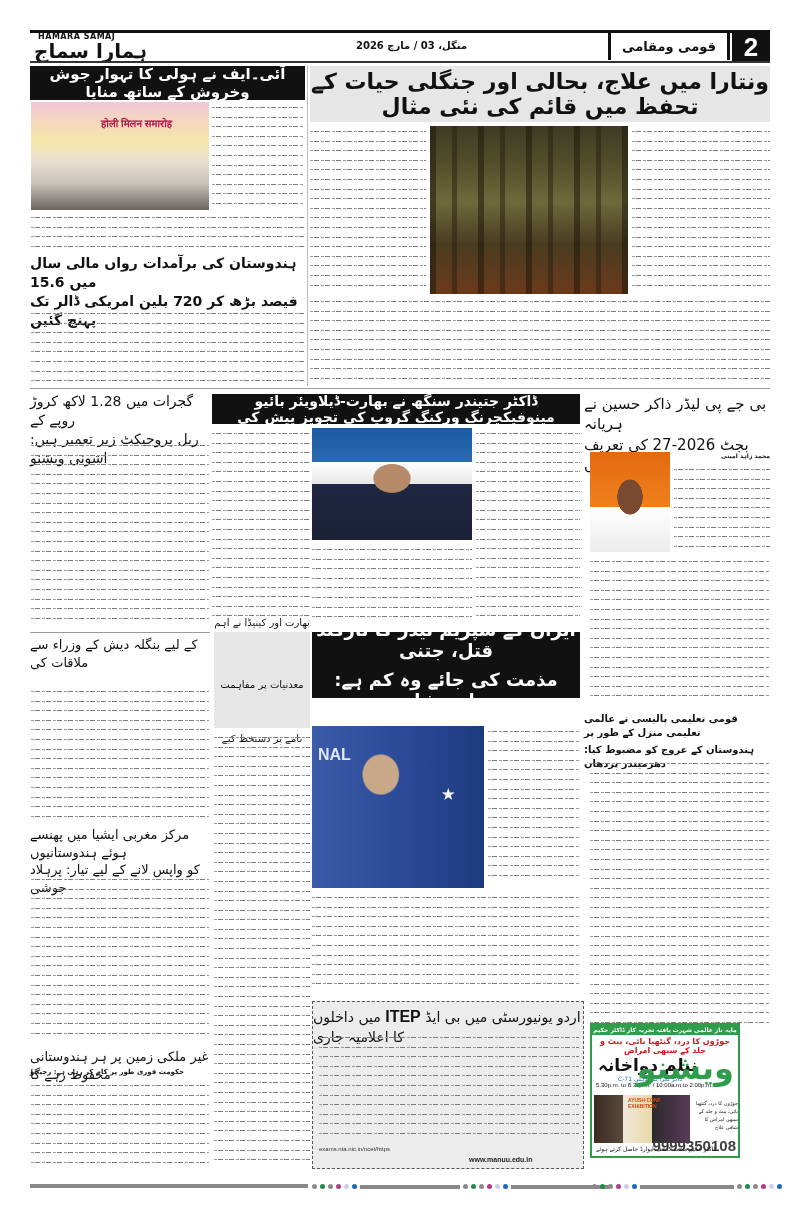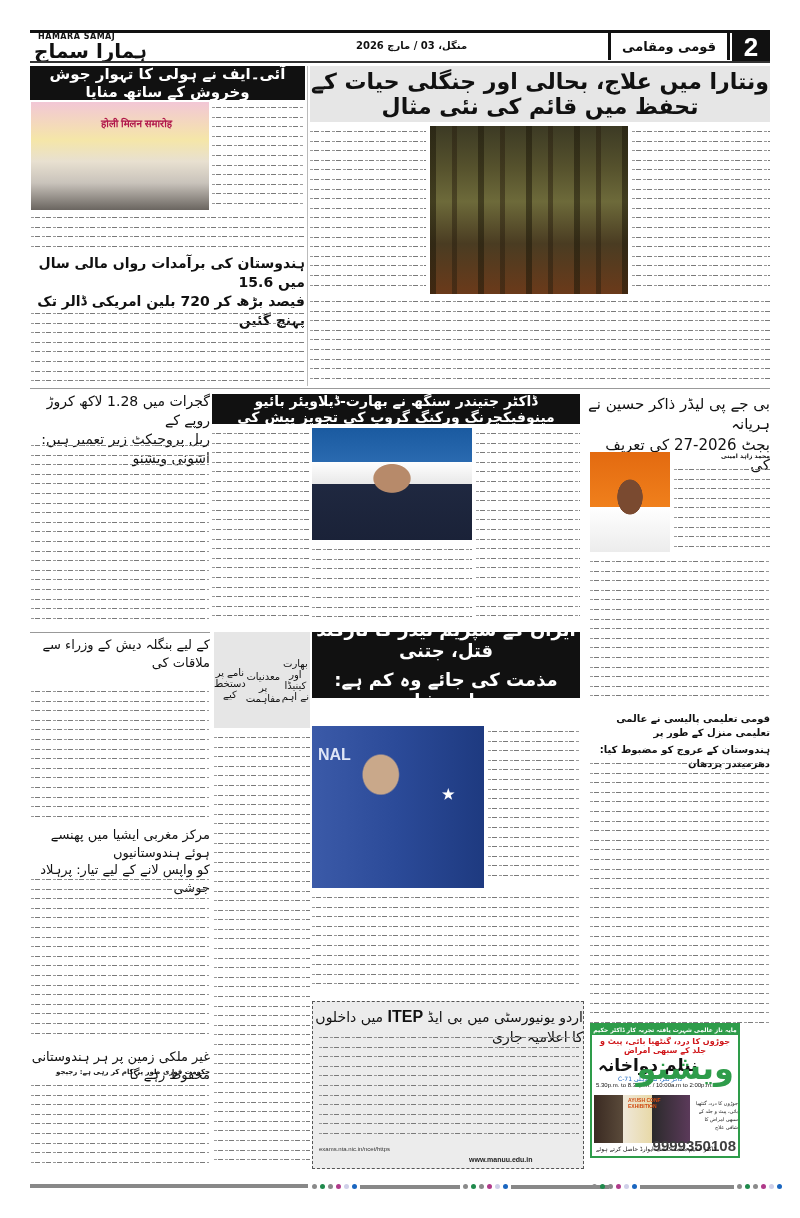--- a/index.html
+++ b/index.html
@@ -11,21 +11,21 @@
   .masthead-rule2 { position: absolute; left: 30px; top: 61px; width: 740px; height: 2px; background: #333; }
   .logo { position: absolute; left: 32px; top: 33px; width: 118px; height: 28px; }
   .logo .en { font: bold 8px "DejaVu Sans", sans-serif; letter-spacing: 0.5px; color: #111; position:absolute; left:6px; top:-1px; }
   .logo .ur { font: bold 20px "DejaVu Sans", sans-serif; position:absolute; left:2px; top:6px; color:#111; direction: rtl; }
   .date { position: absolute; left: 356px; top: 40px; font: bold 10px "DejaVu Sans", sans-serif; direction: rtl; }
   .section-box { position: absolute; left: 608px; top: 33px; width: 122px; height: 27px; border-left: 3px solid #111; border-right: 3px solid #111; display:flex; align-items:center; justify-content:center; font: bold 13px "DejaVu Sans", sans-serif; direction: rtl; }
   .page-num { position: absolute; left: 732px; top: 33px; width: 38px; height: 28px; background: #111; color: #fff; font: bold 26px "Liberation Sans", sans-serif; display:flex; align-items:center; justify-content:center; }
 
   .black-head { background: #111; color: #fff; direction: rtl; text-align: center; font-weight: bold; display:flex; align-items:center; justify-content:center; }
   .gray-head { background: #e6e6e6; color: #111; direction: rtl; text-align: center; font-weight: bold; display:flex; align-items:center; justify-content:center; }
-  .head { direction: rtl; text-align: right; font-weight: bold; color:#111; line-height: 1.35; }
+  .head { direction: rtl; text-align: left; font-weight: bold; color:#111; line-height: 1.35; }
   .body-text { direction: rtl; text-align: justify; font-size: 6px; line-height: 9.6px; color: #333; overflow: hidden; }
   .body-text .ln { display:block; height:9.6px; border-bottom: 1px dotted transparent; background: repeating-linear-gradient(90deg, #9a9a9a 0 3px, transparent 3px 4px, #7a7a7a 4px 9px, transparent 9px 11px); background-size: 100% 1.4px; background-repeat: no-repeat; background-position: 0 5px; }
   .vrule { position:absolute; width:1px; background:#bbb; }
   .hrule { position:absolute; height:1px; background:#999; }
 
   .photo-forest { background: linear-gradient(180deg,#3c3a24 0%, #56522d 25%, #6d6a3a 45%, #4a3c22 70%, #6b3a1a 100%); }
   .photo-forest::after { content:""; position:absolute; inset:0; background: repeating-linear-gradient(90deg, rgba(30,25,10,0.55) 0 6px, transparent 6px 22px, rgba(40,30,15,0.5) 22px 27px, transparent 27px 48px); }
   .photo-event { background: linear-gradient(180deg,#f2c7d6 0%, #f5e6a8 35%, #e8e0d0 55%, #c9c3bb 75%, #6a6560 100%); }
   .photo-minister { background: radial-gradient(ellipse at 50% 45%, #b78a6a 0 16%, transparent 17%), linear-gradient(180deg, #1a5aa0 0%, #2a6ab0 30%, #ffffff 30%, #e8e8e8 50%, #1f2840 50%, #1a2238 100%); }
   .photo-bjp { background: radial-gradient(ellipse at 50% 45%, #7a4a30 0 22%, transparent 23%), linear-gradient(180deg, #e36a10 0%, #f0801c 55%, #ffffff 55%, #ececec 100%); }
@@ -286,21 +286,21 @@
     <span class="ln"></span>
     <span class="ln"></span>
     <span class="ln"></span>
     <span class="ln"></span>
     <span class="ln"></span>
     <span class="ln"></span>
     <span class="ln"></span>
     <span class="ln"></span>
 </div>
 
-<div class="abs gray-head" style="left:214px;top:632px;width:96px;height:96px;flex-direction:row;font-size:10px;font-weight:normal;">
+<div class="abs gray-head" style="left:214px;top:632px;width:96px;height:96px;flex-direction:column;font-size:10px;font-weight:normal;gap:37px;">
   <div>بھارت اور کینیڈا نے اہم</div>
   <div style="margin-top:14px;">معدنیات پر مفاہمت</div>
   <div style="margin-top:6px;">نامے پر دستخط کیے</div>
 </div>
 <div class="abs body-text" style="left:214px;top:732px;width:96px;height:440px;">
   <span class="ln"></span>
     <span class="ln"></span>
     <span class="ln"></span>
     <span class="ln"></span>
     <span class="ln"></span>

